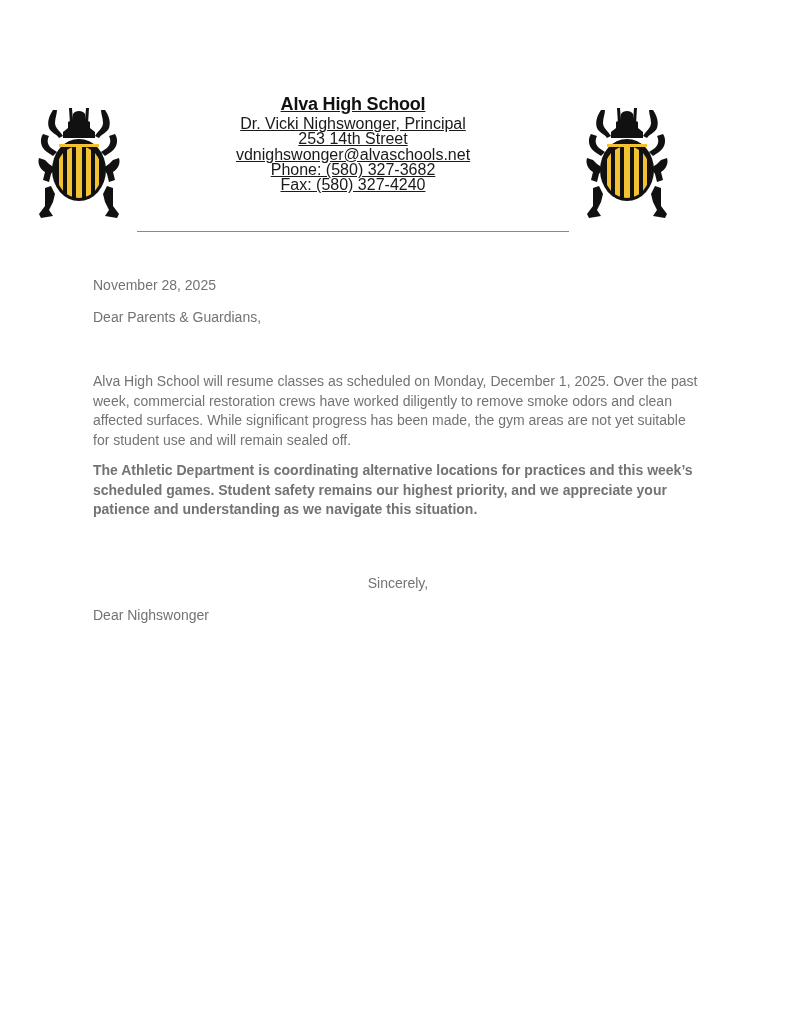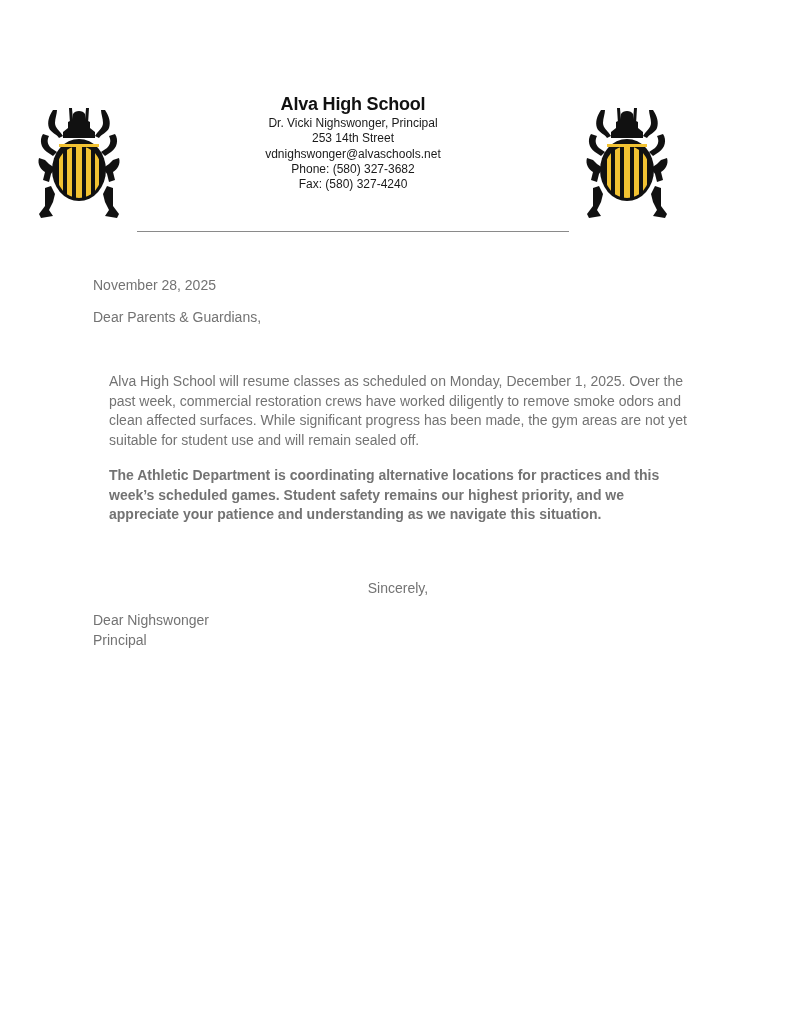--- a/index.html
+++ b/index.html
@@ -30,30 +30,31 @@
     .beetle.left { left: 35px; top: 106px; }
     .beetle.right { left: 583px; top: 106px; }
     .beetle svg { width: 100%; height: 100%; display: block; }
 
     .school-block {
       position: absolute;
       left: 203px;
       top: 92px;
       width: 300px;
       text-align: center;
+      text-decoration: underline;
     }
     .school-name {
       font-weight: bold;
       font-size: 18px;
       line-height: 24px;
       color: #111;
       letter-spacing: -0.2px;
     }
     .contact-line {
-      font-size: 12px;
+      font-size: 16px;
       line-height: 15.3px;
       color: #1a1a1a;
     }
     .divider {
       position: absolute;
       left: 137px;
       top: 231px;
       width: 432px;
       height: 0;
       border-top: 1px solid #8a8a8a;
@@ -63,21 +64,21 @@
       position: absolute;
       left: 93px;
       top: 276px;
       width: 610px;
       font-size: 14px;
       line-height: 19.5px;
       color: #737373;
     }
     .date { margin: 0; }
     .salutation { margin: 12px 0 0 0; }
-    .para { margin: 16px; }
+    .para { margin: 0; }
     .para.first { margin-top: 45px; }
     .para.second { margin-top: 11px; font-weight: bold; }
     .closing { margin: 54px 0 0 0; text-align: center; }
     .signer-name { margin: 13px 0 0 0; }
     .signer-title { margin: 0; }
   </style>
 </head>
 <body>
 
 <div class="letterhead">
@@ -163,14 +164,13 @@
   <div class="divider"></div>
 </div>
 
 <div class="letter-body">
   <p class="date">November 28, 2025</p>
   <p class="salutation">Dear Parents &amp; Guardians,</p>
   <p class="para first">Alva High School will resume classes as scheduled on Monday, December 1, 2025. Over the past week, commercial restoration crews have worked diligently to remove smoke odors and clean affected surfaces. While significant progress has been made, the gym areas are not yet suitable for student use and will remain sealed off.</p>
   <p class="para second">The Athletic Department is coordinating alternative locations for practices and this week’s scheduled games. Student safety remains our highest priority, and we appreciate your patience and understanding as we navigate this situation.</p>
   <p class="closing">Sincerely,</p>
   <p class="signer-name">Dear Nighswonger</p>
-  <p class="signer-title">Principal</p>
 </div>
 
 </body></html>

